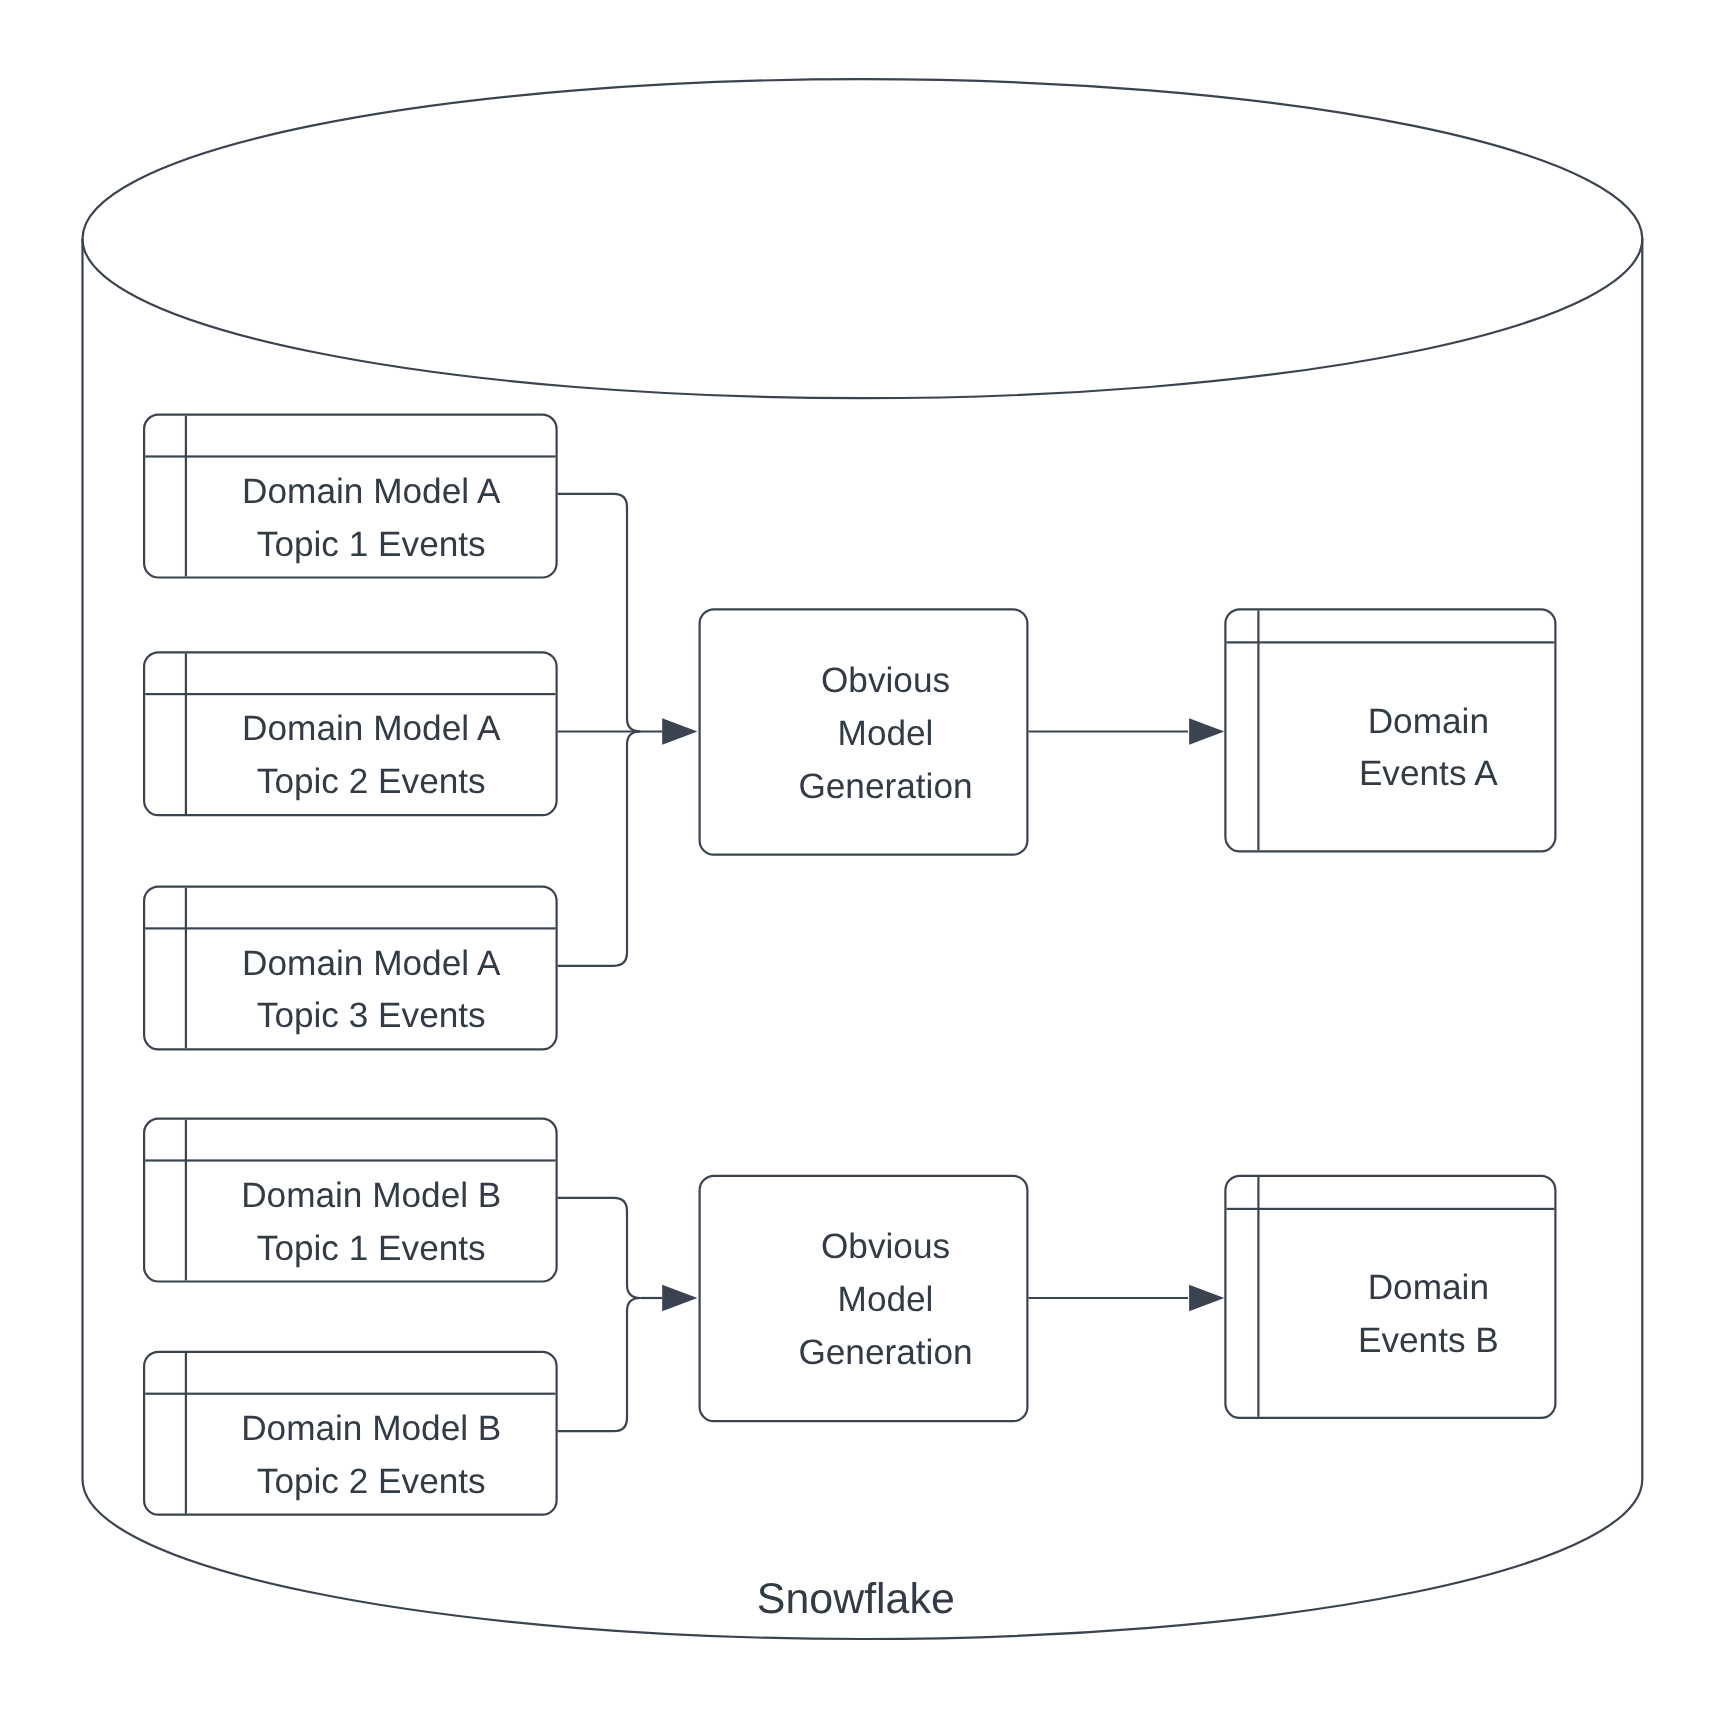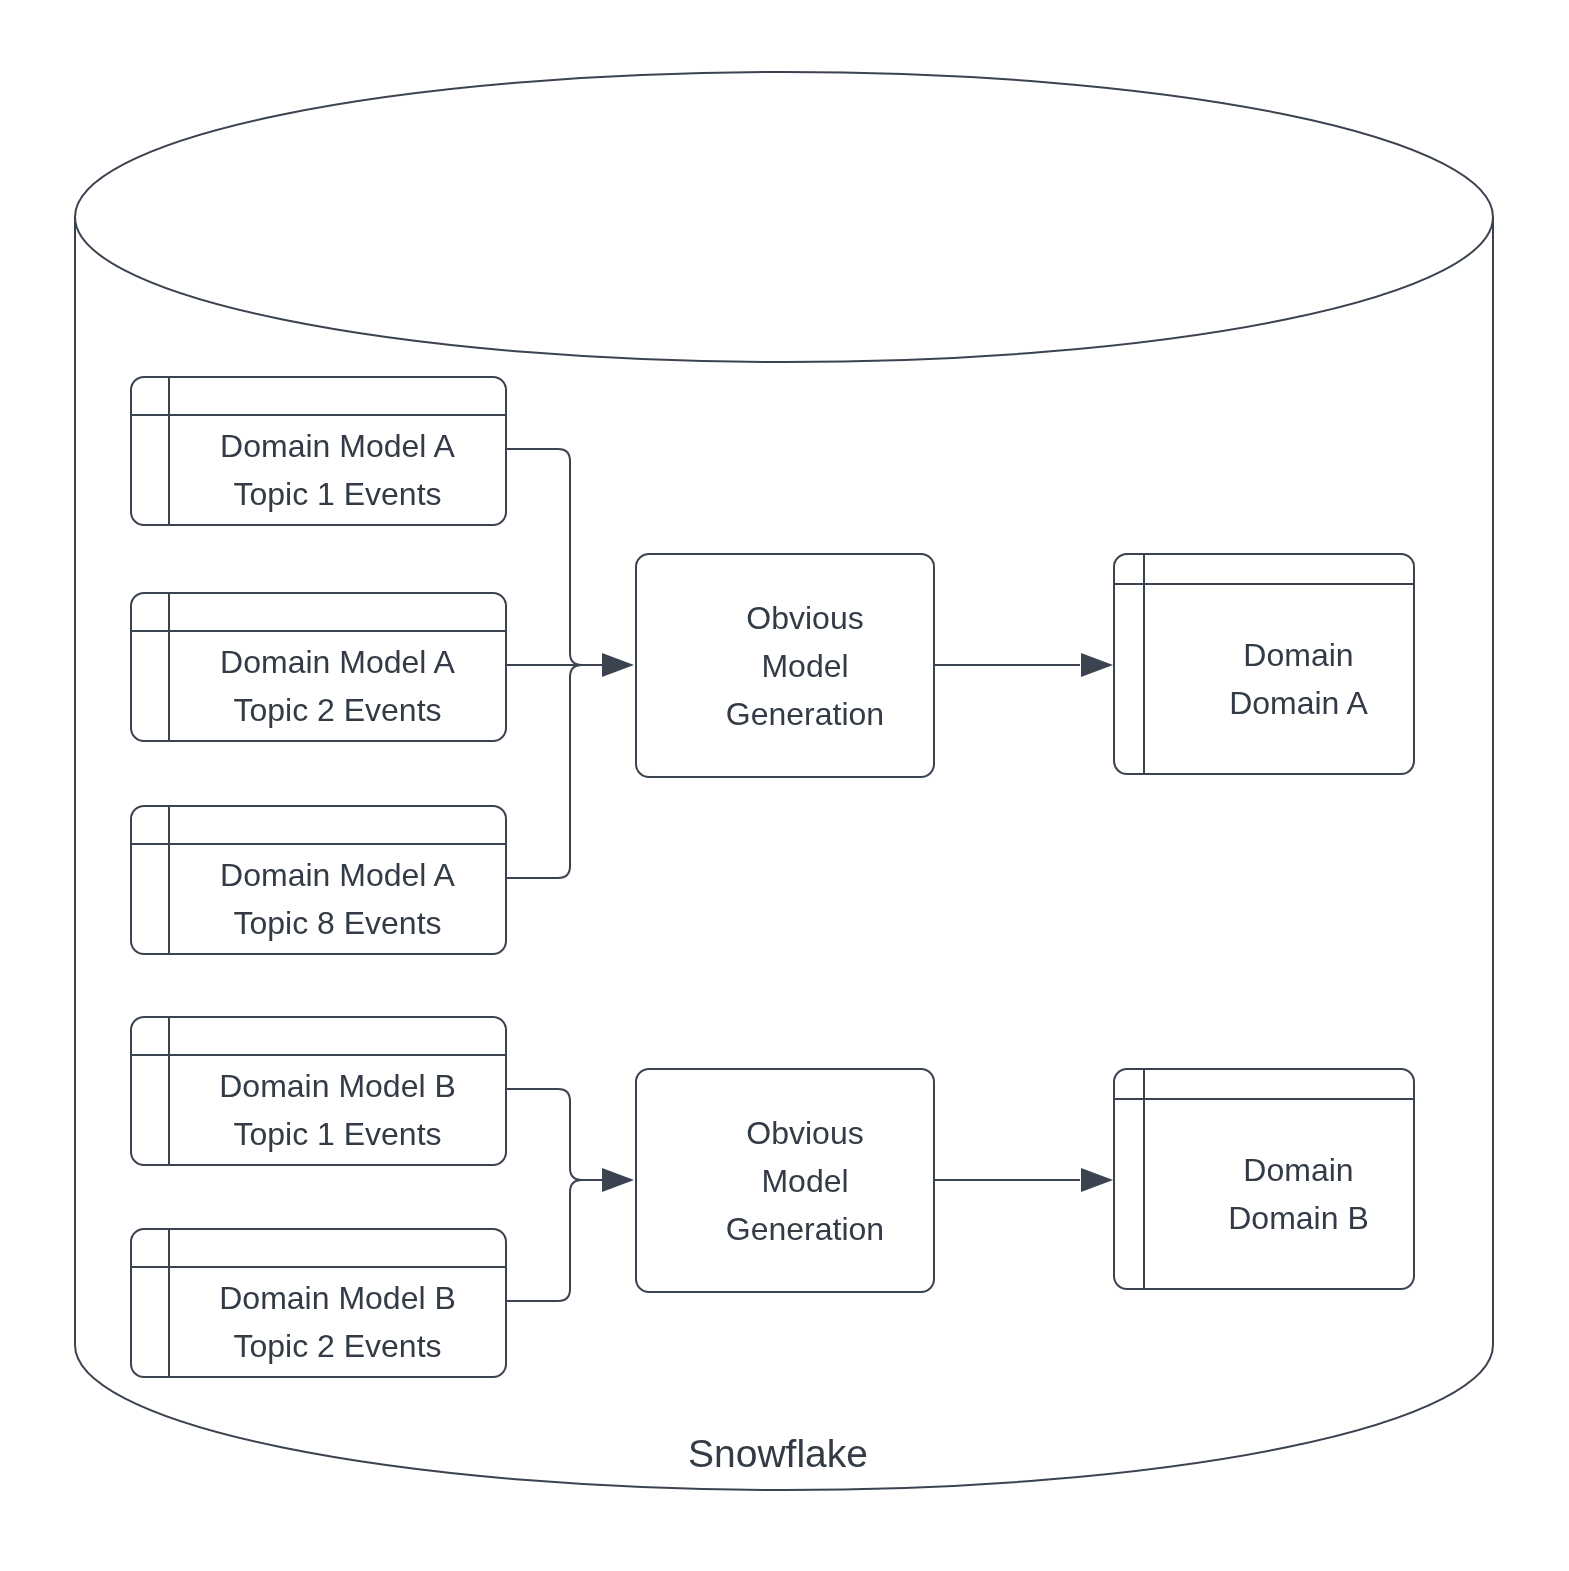--- a/index.html
+++ b/index.html
@@ -81,21 +81,21 @@
       <span>Domain Model A</span>
       <span>Topic 2 Events</span>
     </div>
   </div>
 
   <div class="tbox" style="left:130px;top:805px;width:377px;height:150px">
     <div class="hdr"></div>
     <div class="col"></div>
     <div class="lbl">
       <span>Domain Model A</span>
-      <span>Topic 8 Events</span>
+      <span>Topic 3 Events</span>
     </div>
   </div>
 
   <div class="tbox" style="left:130px;top:1016px;width:377px;height:150px">
     <div class="hdr"></div>
     <div class="col"></div>
     <div class="lbl">
       <span>Domain Model B</span>
       <span>Topic 1 Events</span>
     </div>
@@ -120,28 +120,28 @@
     <span>Obvious</span>
     <span>Model</span>
     <span>Generation</span>
   </div>
 
   <div class="tbox obox" style="left:1113px;top:553px;width:302px;height:222px">
     <div class="hdr"></div>
     <div class="col"></div>
     <div class="lbl">
       <span>Domain</span>
-      <span>Domain A</span>
+      <span>Events A</span>
     </div>
   </div>
 
   <div class="tbox obox" style="left:1113px;top:1068px;width:302px;height:222px">
     <div class="hdr"></div>
     <div class="col"></div>
     <div class="lbl">
       <span>Domain</span>
-      <span>Domain B</span>
+      <span>Events B</span>
     </div>
   </div>
 
   <div class="cyl-label">Snowflake</div>
 
 </div>
 
 </body></html>

